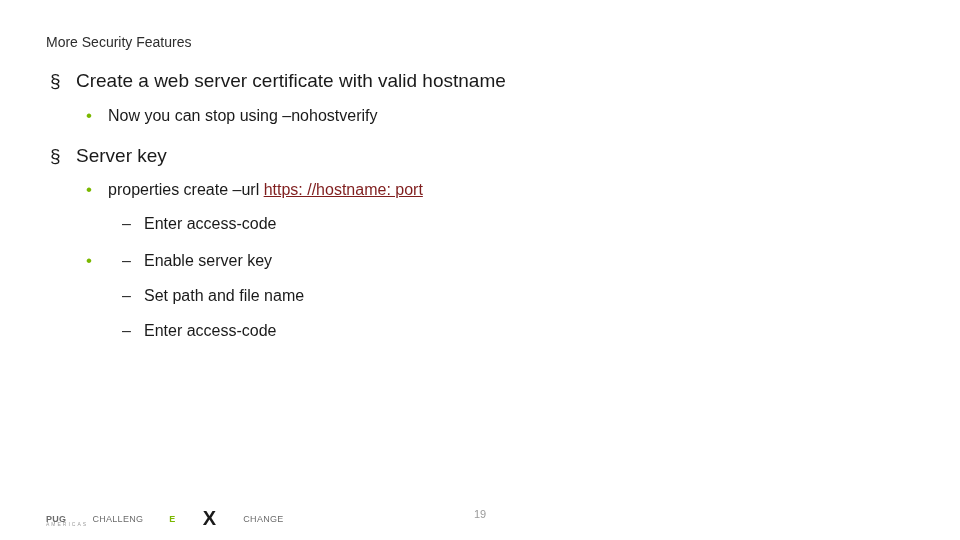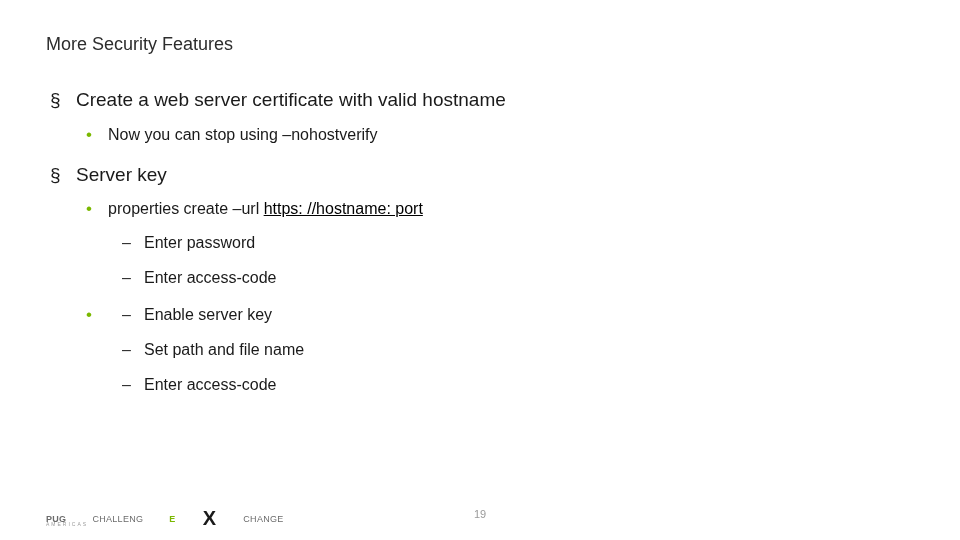--- a/index.html
+++ b/index.html
@@ -11,24 +11,24 @@
     font-family: Arial, Helvetica, sans-serif;
     color: #1a1a1a;
     position: relative;
     overflow: hidden;
   }
   .slide {
     padding: 34px 46px 0 46px;
     box-sizing: border-box;
   }
   .title {
-    font-size: 18px;
+    font-size: 14px;
     font-weight: 400;
     color: #2d2d2d;
-    margin: 0 0 32px 0;
+    margin: 0 0 18px 0;
   }
   ul.lvl1 {
     list-style: none;
     padding: 0;
     margin: 0;
   }
   ul.lvl1 > li {
     position: relative;
     padding-left: 30px;
     font-size: 19px;
@@ -76,21 +76,21 @@
     margin: 0 0 12px 0;
   }
   ul.lvl3 > li::before {
     content: "–";
     position: absolute;
     left: 2px;
     top: 0;
     color: #2d2d2d;
   }
   .link {
-    color: #000000;
+    color: #7f1d1d;
     text-decoration: underline;
     cursor: pointer;
   }
   .footer {
     position: absolute;
     left: 46px;
     bottom: 16px;
     display: flex;
     align-items: baseline;
     font-size: 9px;
@@ -144,21 +144,20 @@
     </li>
 
 
     <li>
       <span>Server key</span>
       <ul class="lvl2">
 
         <li>
           <span>properties create –url </span><span class="link">https: //hostname: port</span>
           <ul class="lvl3">
-            <li><span>Enter password</span></li>
             <li><span>Enter access-code</span></li>
           </ul>
         </li>
 
         <li>
           <ul class="lvl3">
             <li><span>Enable server key</span></li>
             <li><span>Set path and file name</span></li>
             <li><span>Enter access-code</span></li>
           </ul>

